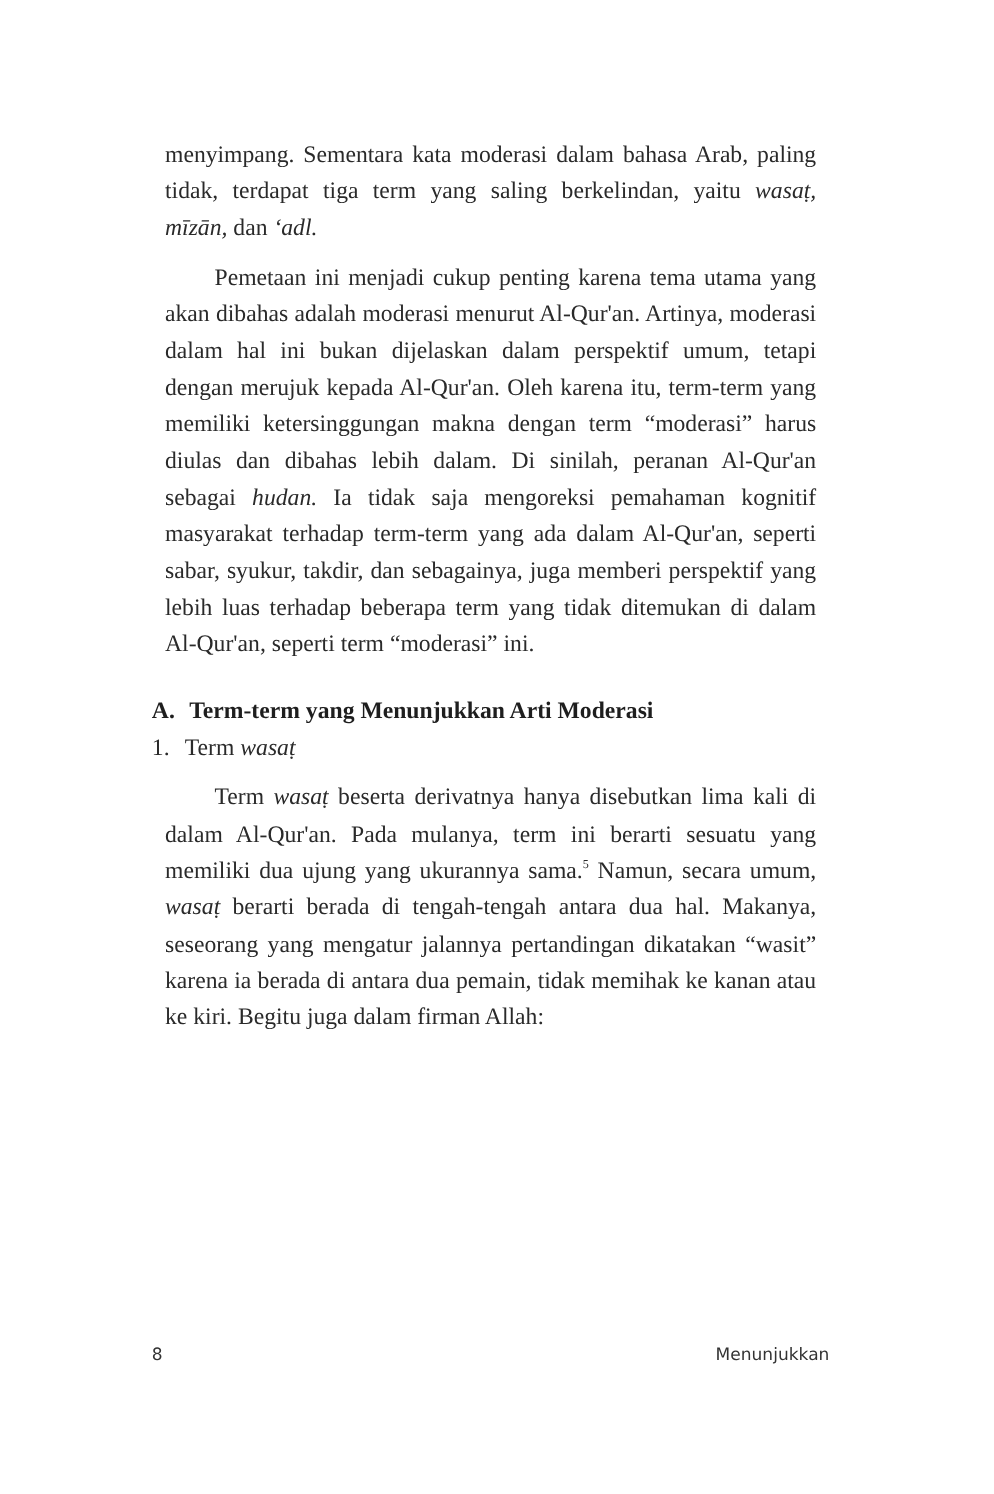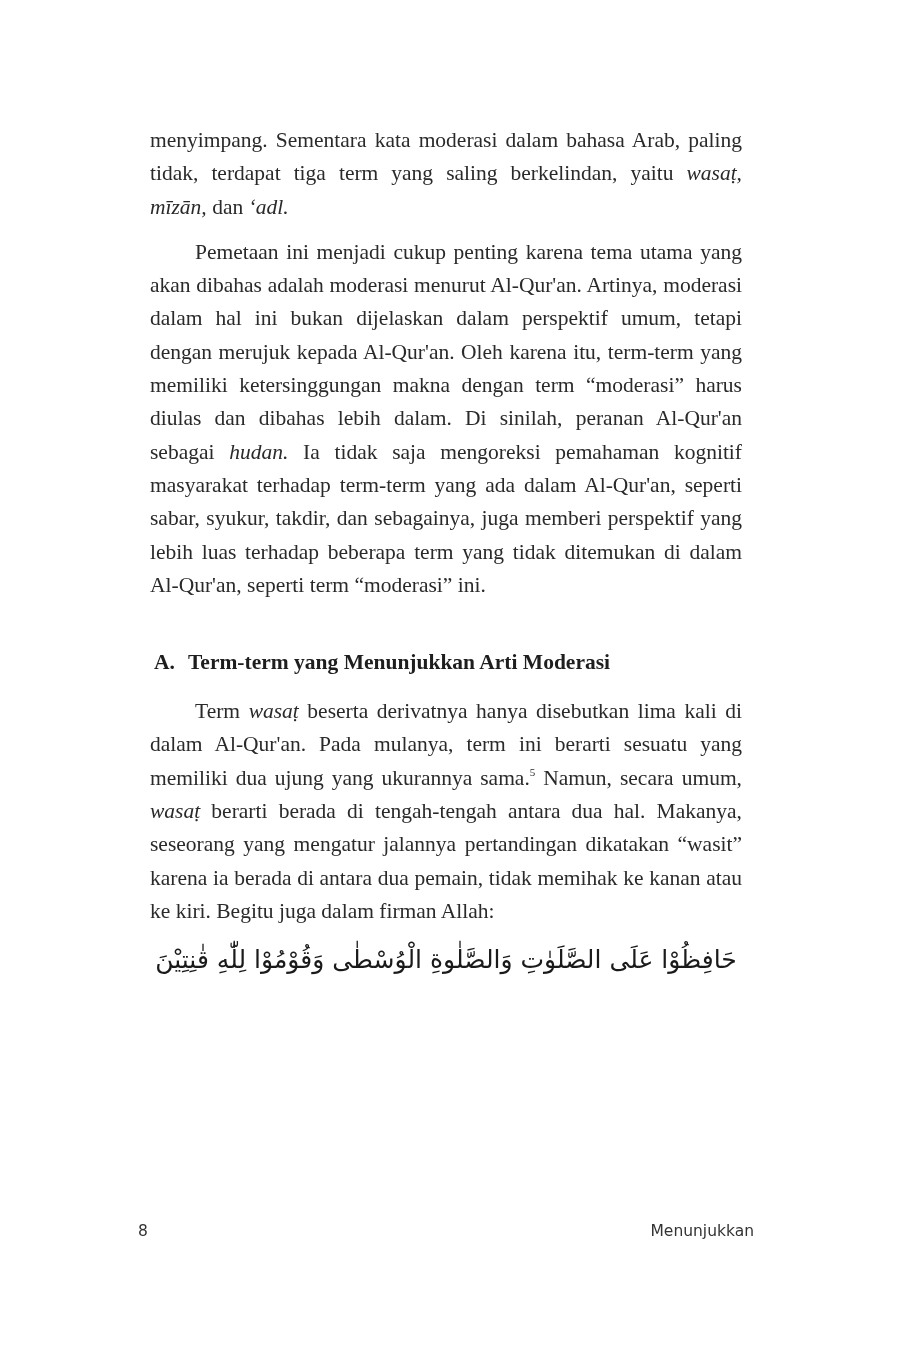--- a/index.html
+++ b/index.html
@@ -2,21 +2,21 @@
 <html><head>
   <meta charset="utf-8">
   <style>
     html, body { margin: 0; padding: 0; background: #ffffff; }
     body { width: 904px; height: 1358px; position: relative; overflow: hidden; }
     .page { position: absolute; left: 138px; top: 112px; width: 616px;
       font-family: "Liberation Serif", "DejaVu Serif", serif; font-size: 21.5px; line-height: 33.3px; color: #2a2a2a; }
     .para { margin: 12px; text-align: justify; text-align-last: left; }
     .indent { text-indent: 45px; }
     .gap { height: 16px; }
-    .heading { margin: 16px; font-weight: bold; font-size: 21.5px; line-height: 33px; color: #1e1e1e; }
+    .heading { margin: 0; font-weight: bold; font-size: 21.5px; line-height: 33px; color: #1e1e1e; }
     .heading .lbl { display: inline-block; width: 34px; }
     .sub { margin: 0; }
     .sub .num { display: inline-block; width: 30px; }
     em, i { font-style: italic; }
     sup { font-size: 11px; line-height: 0; vertical-align: 9px; }
     .arabic { text-align: center; font-family: "DejaVu Sans", sans-serif; font-size: 25px; line-height: 40px;
       margin: 10px 0 6px 0; direction: rtl; color: #1a1a1a; }
     .translation { margin: 0; text-align: justify; font-style: italic; }
     .translation .ref { font-style: normal; }
     .footer { position: absolute; top: 1222px; left: 138px; width: 616px; font-family: "DejaVu Sans", sans-serif;
@@ -27,24 +27,24 @@
 
 <div class="page">
   <p class="para"><span>menyimpang. Sementara kata moderasi dalam bahasa Arab, paling tidak, terdapat tiga term yang saling berkelindan, yaitu </span><em>wasaṭ, mīzān,</em><span> dan </span><em>‘adl.</em></p>
 
   <p class="para indent"><span>Pemetaan ini menjadi cukup penting karena tema utama yang akan dibahas adalah moderasi menurut Al-Qur'an. Artinya, moderasi dalam hal ini bukan dijelaskan dalam perspektif umum, tetapi dengan merujuk kepada Al-Qur'an. Oleh karena itu, term-term yang memiliki ketersinggungan makna dengan term “moderasi” harus diulas dan dibahas lebih dalam. Di sinilah, peranan Al-Qur'an sebagai </span><em>hudan.</em><span> Ia tidak saja mengoreksi pemahaman kognitif masyarakat terhadap term-term yang ada dalam Al-Qur'an, seperti sabar, syukur, takdir, dan sebagainya, juga memberi perspektif yang lebih luas terhadap beberapa term yang tidak ditemukan di dalam Al-Qur'an, seperti term “moderasi” ini.</span></p>
 
   <div class="gap"></div>
 
   <h2 class="heading"><span class="lbl">A.</span><span>Term-term yang Menunjukkan Arti Moderasi</span></h2>
 
+  <p class="sub"><span class="num">1.</span><span>Term </span><em>wasaṭ</em></p>
 
   <p class="para indent"><span>Term </span><em>wasaṭ</em><span> beserta derivatnya hanya disebutkan lima kali di dalam Al-Qur'an. Pada mulanya, term ini berarti sesuatu yang memiliki dua ujung yang ukurannya sama.</span><sup>5</sup><span> Namun, secara umum, </span><em>wasaṭ</em><span>  berarti berada di tengah-tengah antara dua hal. Makanya, seseorang yang mengatur jalannya pertandingan dikatakan “wasit” karena ia berada di antara dua pemain, tidak memihak ke kanan atau ke kiri. Begitu juga dalam firman Allah:</span></p>
 
-  <div class="arabic">حَافِظُوْا عَلَى الصَّلَوٰتِ وَالصَّلٰوةِ الْوُسْطٰى وَقُوْمُوْا لِلّٰهِ قٰنِتِيْنَ</div>
 
 
   <div class="gap"></div>
 
 </div>
 
 <div class="footer">
   <span>8</span>
   <span>Menunjukkan</span>
 </div>

